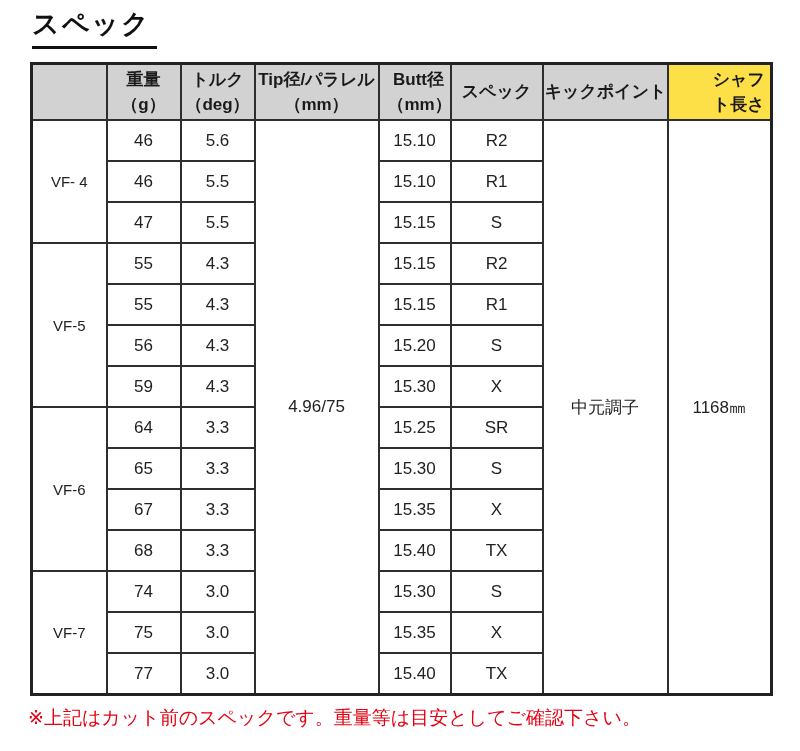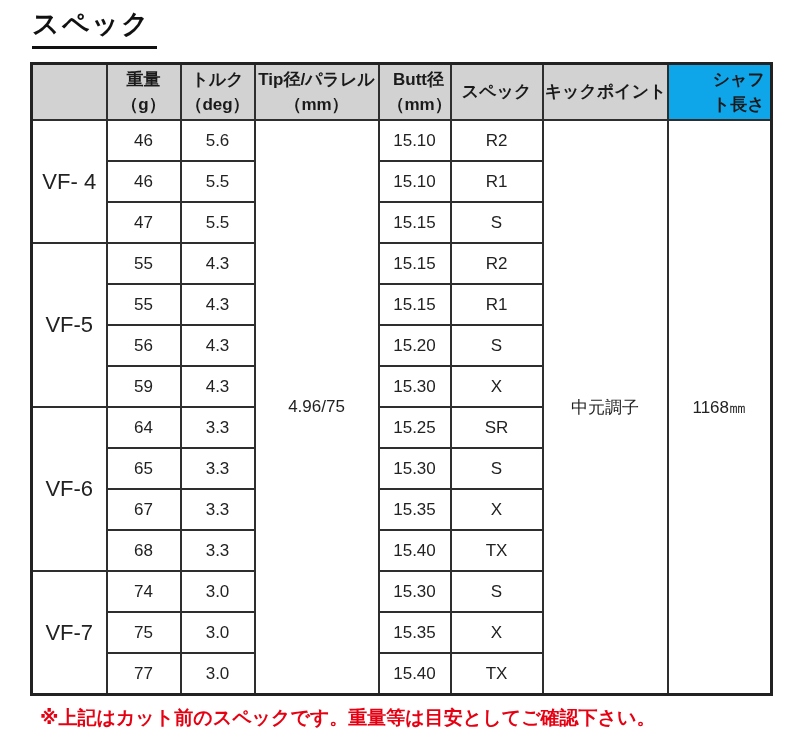--- a/index.html
+++ b/index.html
@@ -18,25 +18,25 @@
   .spec th,.spec td{
     border:2px solid #2e2e2e;
     text-align:center;vertical-align:middle;
     padding:0;overflow:hidden;
   }
   .spec thead th{
     background:#d2d2d2;height:54px;
     font-size:17px;font-weight:bold;line-height:1.5;color:#1a1a1a;
   }
   .spec tbody td{height:39px;font-size:17px;font-weight:400;color:#222;}
-  .spec td.model{font-size:22px;}
+  .spec td.model{font-size:15px;}
   .spec td.merged{font-size:17px;background:#fff;}
   .note{
-    position:absolute;left:40px;top:705px;
-    font-size:19px;font-weight:bold;white-space:nowrap;
+    position:absolute;left:28px;top:705px;
+    font-size:19px;font-weight:normal;white-space:nowrap;
   }
 </style>
 </head>
 <body>
 
 <div class="page">
 
   <div class="title">スペック</div>
 
   <table class="spec">
@@ -52,21 +52,21 @@
     </colgroup>
     <thead>
       <tr>
         <th style="background: rgb(210, 210, 210);"></th>
         <th style="background: rgb(210, 210, 210);"><span>重量</span><br><span>（g）</span></th>
         <th style="background: rgb(210, 210, 210);"><span>トルク</span><br><span>（deg）</span></th>
         <th style="background: rgb(210, 210, 210);"><span>Tip径/パラレル</span><br><span>（mm）</span></th>
         <th style="background: rgb(210, 210, 210); padding-left: 8px;"><span>Butt径</span><br><span>（mm）</span></th>
         <th style="background: rgb(210, 210, 210);">スペック</th>
         <th style="background: rgb(210, 210, 210); text-align: right;">キックポイント</th>
-        <th style="background: #0ea5e9; padding-left: 39px;">シャフト長さ</th>
+        <th style="background: #fde047; padding-left: 39px;">シャフト長さ</th>
       </tr>
     </thead>
     <tbody>
 
       <tr>
         <td class="model" rowspan="3">VF- 4</td>
         <td>46</td>
         <td>5.6</td>
         <td class="merged" rowspan="15">4.96/75</td>
         <td>15.10</td>

